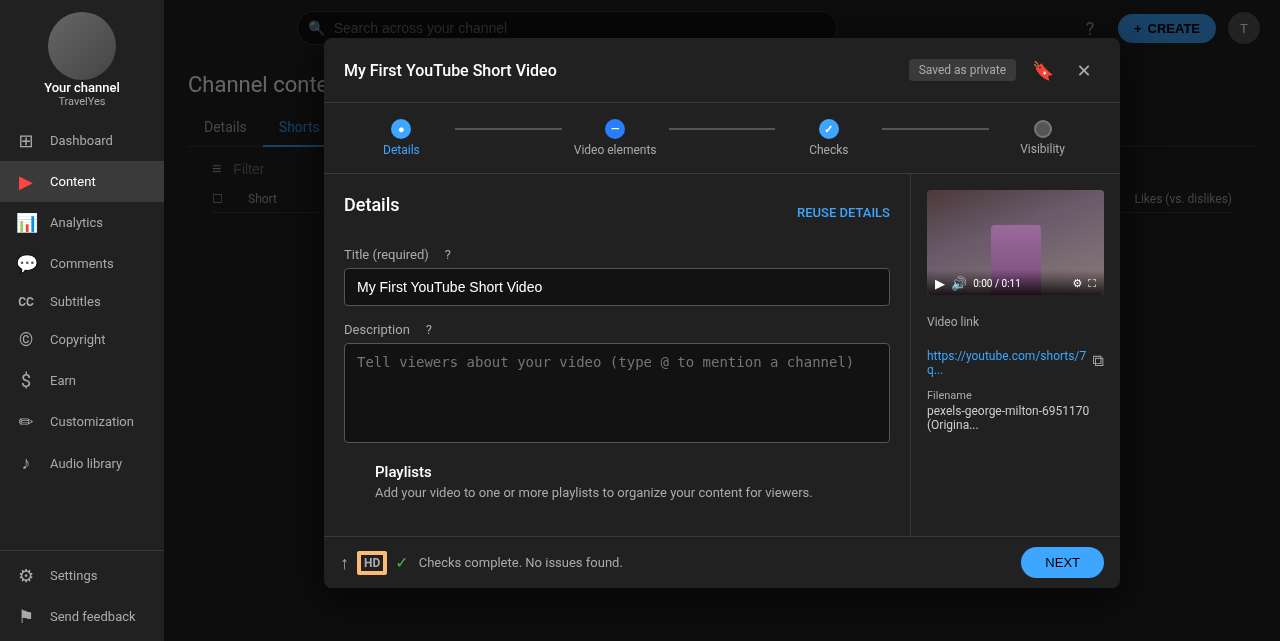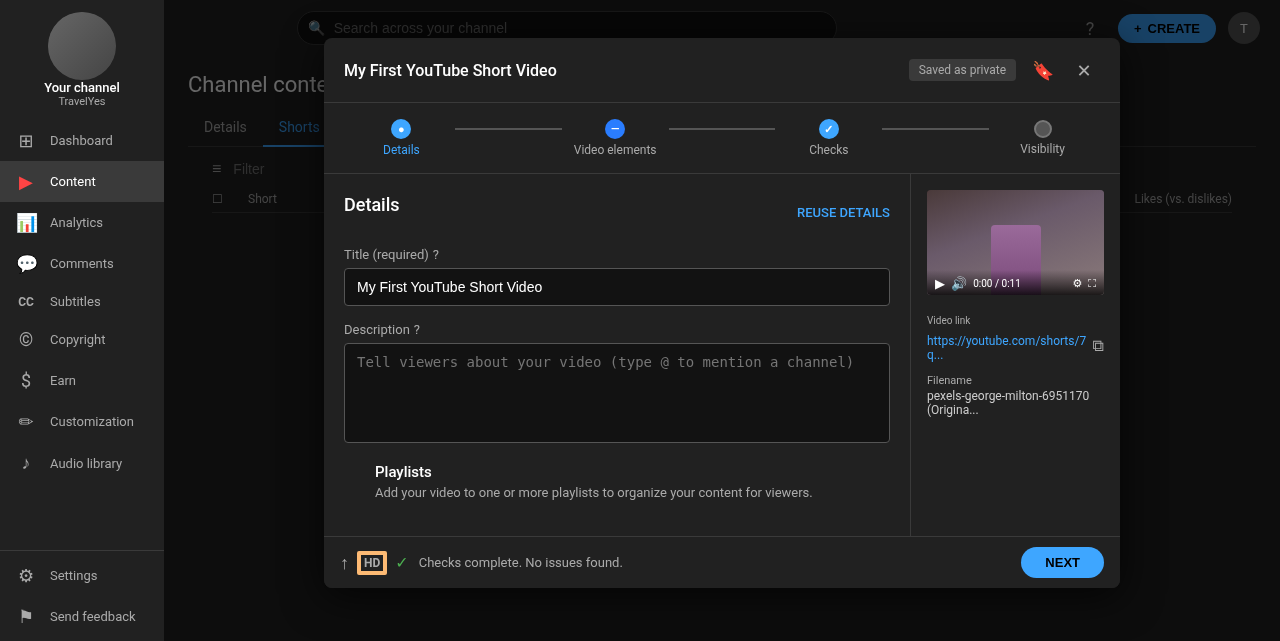--- a/index.html
+++ b/index.html
@@ -395,21 +395,21 @@
 
     .form-group {
       margin-bottom: 16px;
     }
     .form-label {
       font-size: 13px;
       color: #aaa;
       margin-bottom: 6px;
       display: flex;
       align-items: center;
-      gap: 4px;
+      gap: 16px;
     }
     .form-help {
       font-size: 13px;
       color: #aaa;
       cursor: help;
     }
     .form-input {
       width: 100%;
       background: #121212;
       border: 1px solid #555;
@@ -478,21 +478,21 @@
       padding: 6px 8px 4px;
       display: flex;
       align-items: center;
       gap: 6px;
     }
     .ctrl-btn { color: #fff; font-size: 13px; cursor: pointer; }
     .time-text { color: #fff; font-size: 10px; flex: 1; }
     .ctrl-btn-right { color: #fff; font-size: 11px; cursor: pointer; }
 
     .video-link-section { }
-    .vlink-label { font-size: 10px; color: #aaa; margin-bottom: 8px; }
+    .vlink-label { font-size: 12px; color: #aaa; margin-bottom: 20px; }
     .vlink-url { font-size: 12px; color: #3ea6ff; word-break: break-all; }
     .vlink-row { display: flex; align-items: flex-start; justify-content: space-between; }
     .copy-icon { color: #aaa; font-size: 16px; cursor: pointer; margin-top: 2px; }
 
     .filename-section { }
     .fname-label { font-size: 11px; color: #aaa; margin-bottom: 2px; }
     .fname-text { font-size: 12px; color: #ccc; word-break: break-all; }
 
     
     .modal-footer {
@@ -514,21 +514,21 @@
       flex: 1;
       display: flex;
       align-items: center;
       gap: 6px;
     }
     .check-icon { color: #4caf50; font-size: 16px; }
     .checks-text { font-size: 13px; color: #aaa; }
     .next-btn {
       background: #3ea6ff;
       color: #000;
-      font-weight: 700;
+      font-weight: 400;
       font-size: 13px;
       border: none;
       border-radius: 18px;
       padding: 8px 24px;
       cursor: pointer;
     }
 
     
     .bg-table-area {
       padding: 12px 24px;

